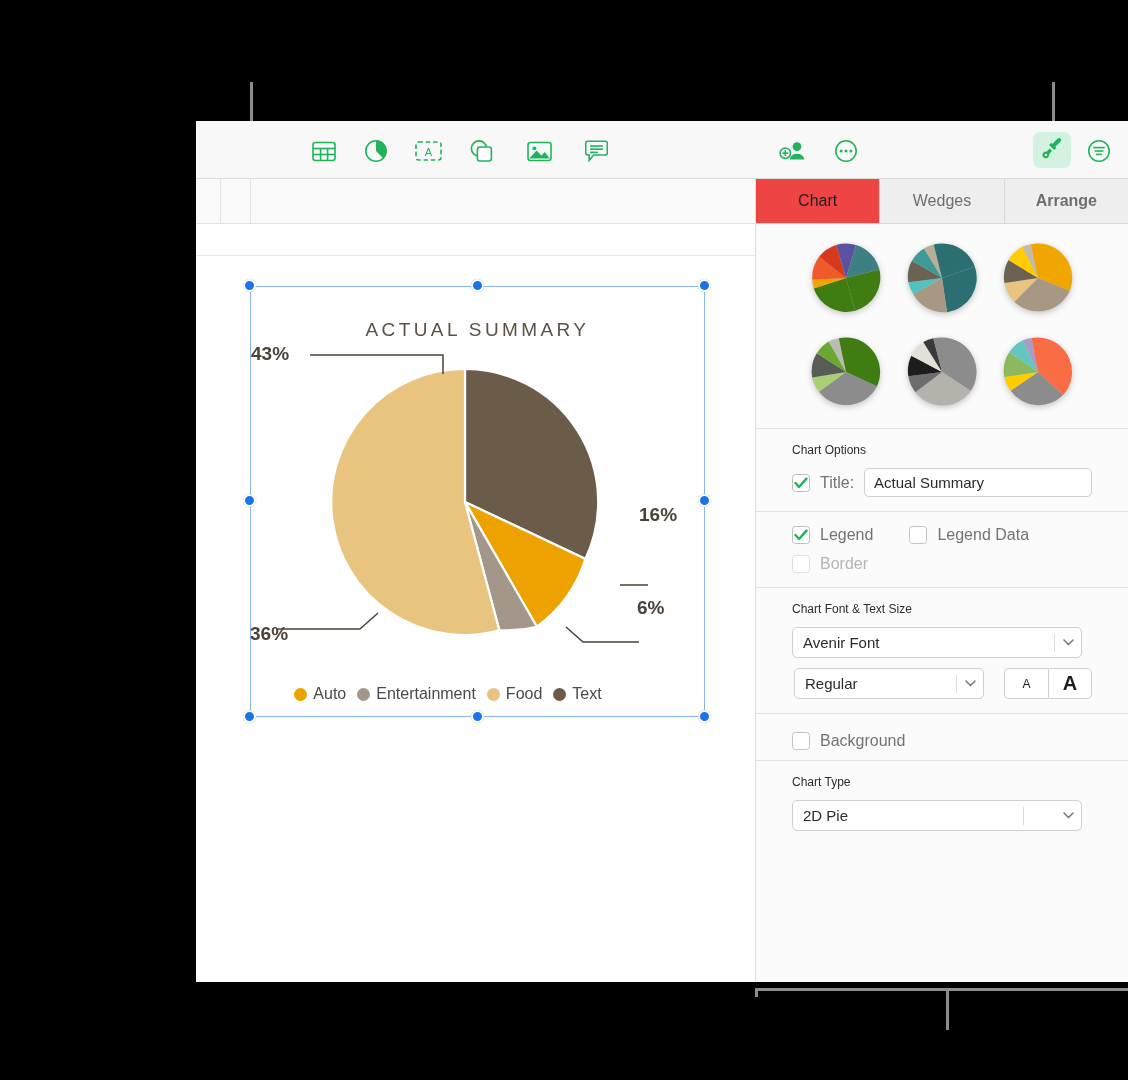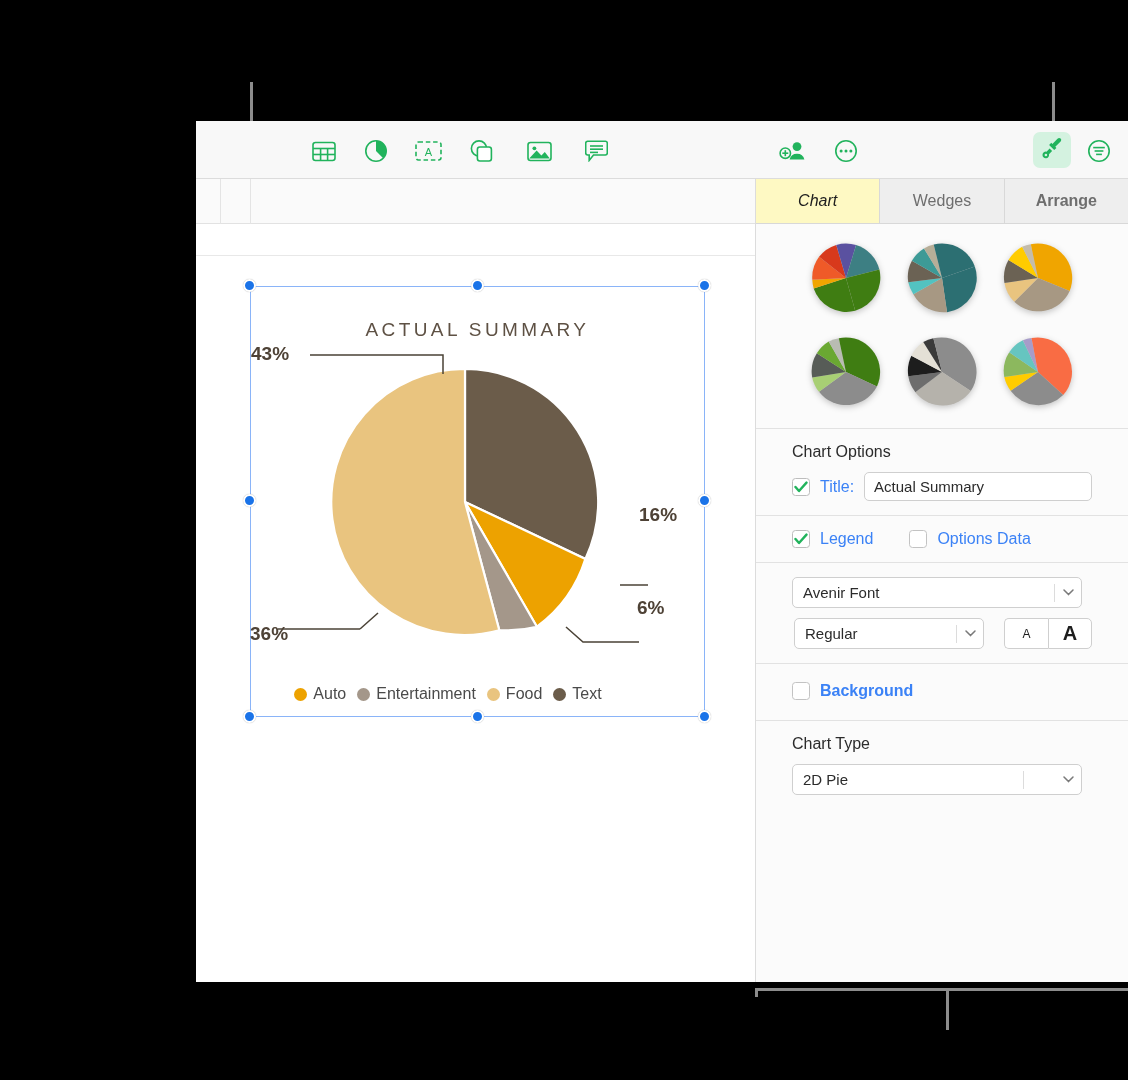--- a/index.html
+++ b/index.html
@@ -95,44 +95,44 @@
     background: #fbfbfb;
     border-left: 1px solid #dcdcdc;
   }
   #tabs { display: flex; height: 45px; border-bottom: 1px solid #d8d8d8; }
   .tab {
     flex: 1; display: flex; align-items: center; justify-content: center;
     font-size: 16px; color: #6e6e6e; background: #eeeeee;
     border-right: 1px solid #d8d8d8;
   }
   .tab:last-child { border-right: none; font-weight: bold; }
-  .tab.active { background: #fef9c3; color: #1d1d1d; font-style: italic; }
+  .tab.active { background: #ef4444; color: #1d1d1d; }
 
   #style-grid {
     padding: 18px 42px 20px 42px;
     display: grid; grid-template-columns: repeat(3, 1fr);
     row-gap: 22px; justify-items: center;
     border-bottom: 1px solid #e2e2e2;
   }
   .thumb { width: 72px; height: 72px; filter: drop-shadow(0 2px 3px rgba(0,0,0,.22)); }
 
   .section { padding: 14px 36px 14px 36px; border-bottom: 1px solid #e2e2e2; }
-  .sec-title { font-size: 16px; color: #2b2b2b; margin-bottom: 11px; }
+  .sec-title { font-size: 12px; color: #2b2b2b; margin-bottom: 11px; }
   .row { display: flex; align-items: center; gap: 10px; }
   .row + .row { margin-top: 11px; }
 
   .chk {
     width: 18px; height: 18px; border-radius: 3.5px;
     border: 1px solid #c3c3c3; background: #fff;
     display: inline-flex; align-items: center; justify-content: center;
     flex: none;
   }
   .chk.checked { border-color: #bdbdbd; }
   .chk svg { display: block; }
-  .chk-label { font-size: 16px; color: #3b82f6; }
+  .chk-label { font-size: 16px; color: #737373; }
   .chk-label.dim { color: #b4b4b4; }
 
   .txtfield {
     flex: 1; height: 29px; border: 1px solid #cfcfcf; border-radius: 5px;
     background: #fff; display: flex; align-items: center;
     padding: 0 9px; font-size: 15px; color: #2b2b2b;
   }
   .popup {
     height: 31px; border: 1px solid #cfcfcf; border-radius: 5px;
     background: #fff; display: flex; align-items: center;
@@ -350,25 +350,30 @@
 
     <div class="section">
       <div class="row">
         <span class="chk checked">
           <svg width="14" height="12" viewBox="0 0 14 12" fill="none" stroke="#21b35c" stroke-width="2.4" stroke-linecap="round" stroke-linejoin="round">
                 <polyline points="1.5,6 5,10 12.5,1.6"></polyline>
               </svg>
         </span>
         <span class="chk-label">Legend</span>
         <span class="chk" style="margin-left:26px;"></span>
-        <span class="chk-label">Options Data</span>
+        <span class="chk-label">Legend Data</span>
+      </div>
+      <div class="row">
+        <span class="chk" style="border-color:#dedede;"></span>
+        <span class="chk-label dim">Border</span>
       </div>
     </div>
 
     <div class="section">
+      <div class="sec-title">Chart Font &amp; Text Size</div>
       <div class="popup" style="width:290px;">
         <span class="val">Avenir Font</span>
         <span class="sep"></span>
         <span class="chev">
           <svg width="11" height="7" viewBox="0 0 11 7" fill="none" stroke="#7a7a7a" stroke-width="1.5" stroke-linecap="round" stroke-linejoin="round">
                 <polyline points="1,1 5.5,5.6 10,1"></polyline>
               </svg>
         </span>
       </div>
       <div class="row" style="margin-top:10px;justify-content:flex-end;">
@@ -381,21 +386,21 @@
                 </svg>
           </span>
         </div>
         <div class="size-btns">
           <div class="size-btn small">A</div>
           <div class="size-btn big">A</div>
         </div>
       </div>
     </div>
 
-    <div class="section" style="padding-top:18px; padding-bottom:20px;font-weight:bold;">
+    <div class="section" style="padding-top:18px; padding-bottom:10px;">
       <div class="row">
         <span class="chk"></span>
         <span class="chk-label">Background</span>
       </div>
     </div>
 
 
     <div class="section" style="border-bottom:none;">
       <div class="sec-title">Chart Type</div>
       <div class="popup" style="width:290px;gap:31px;">

